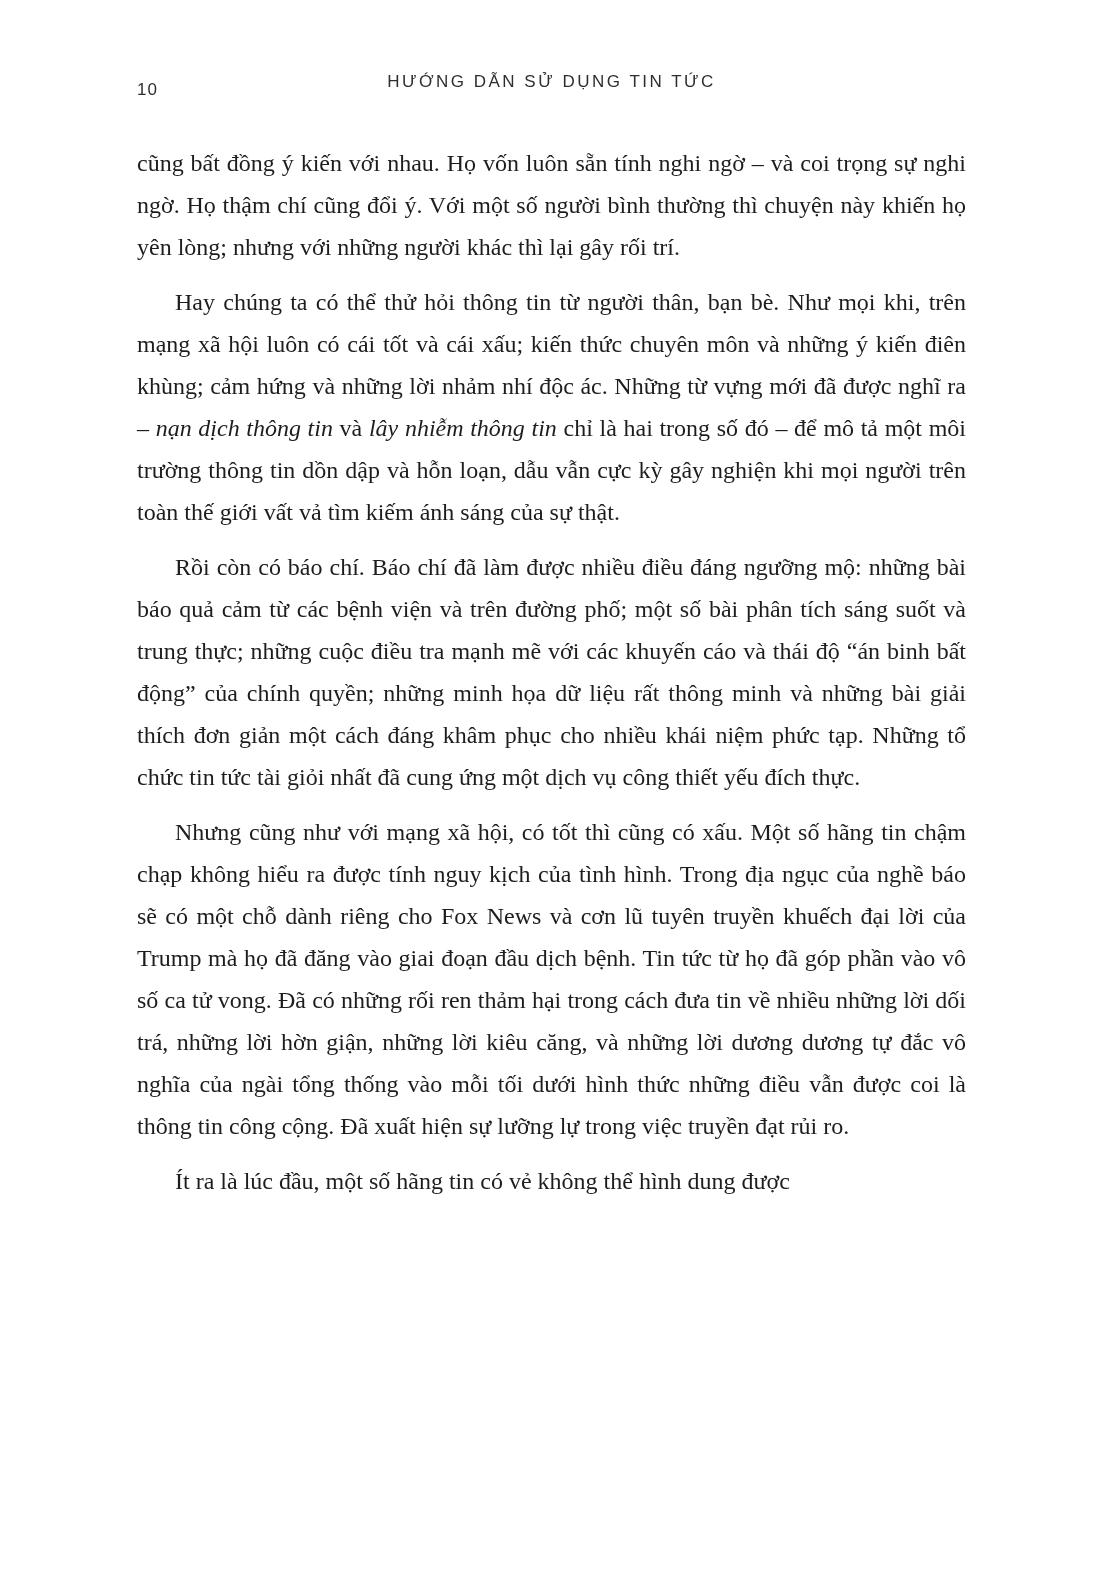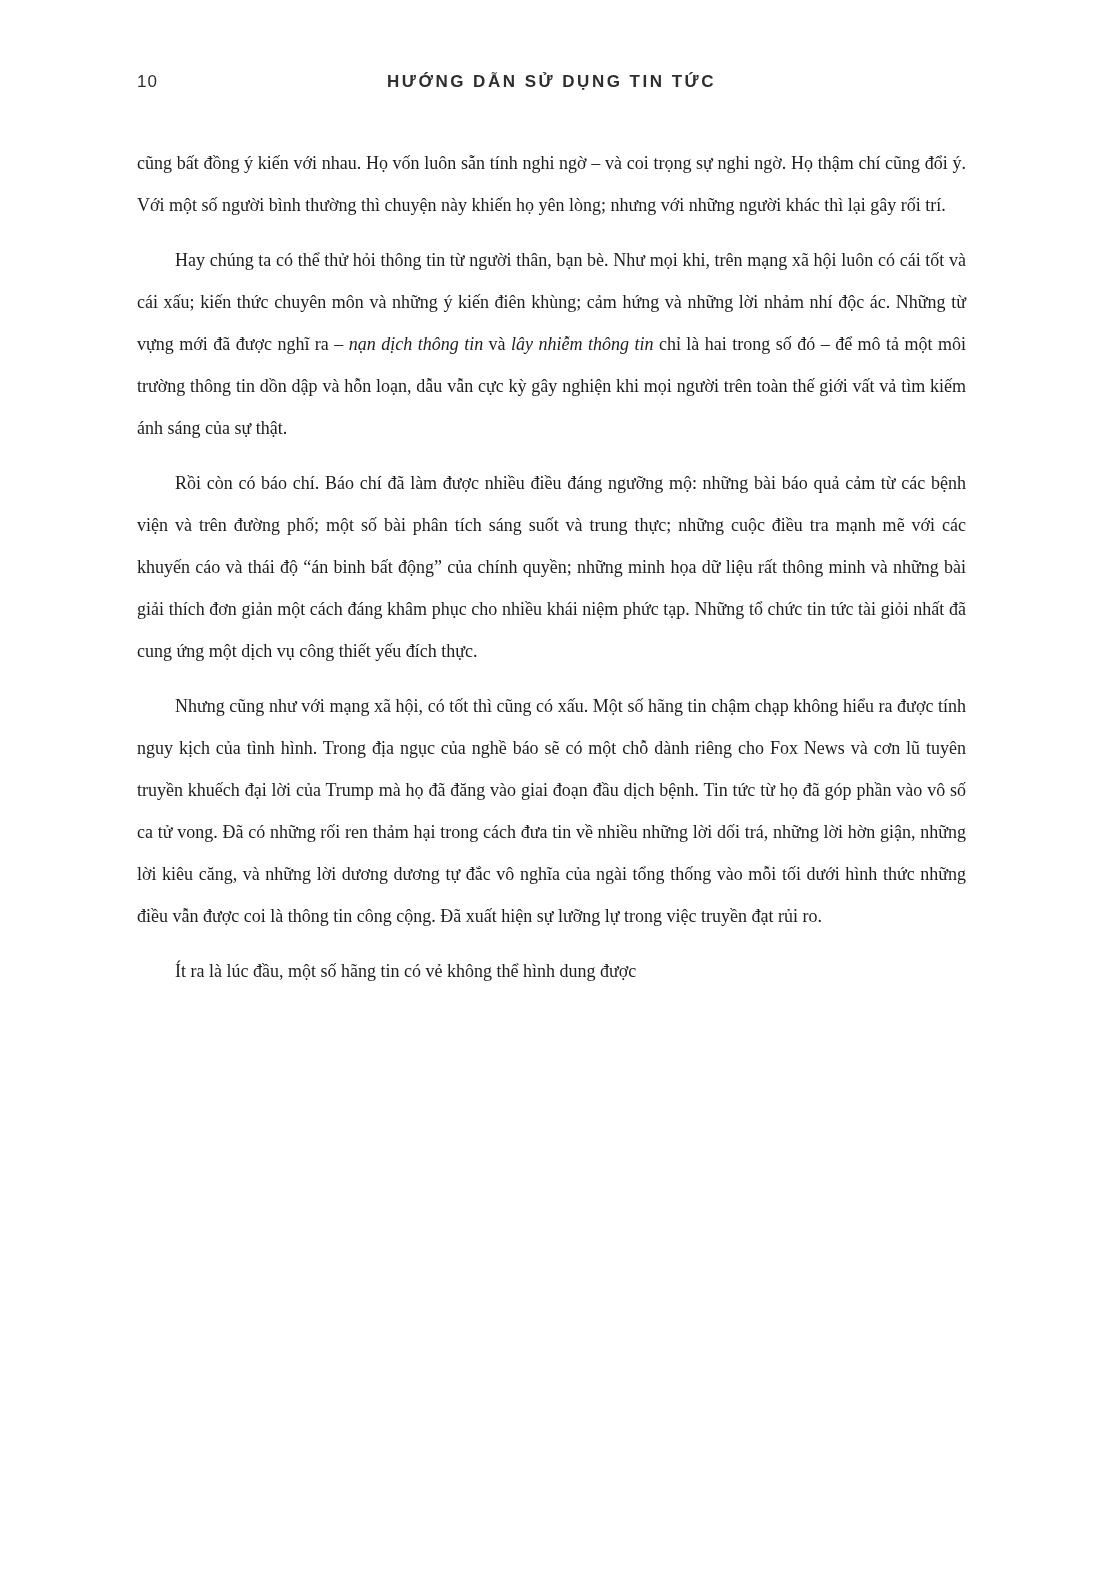--- a/index.html
+++ b/index.html
@@ -23,34 +23,34 @@
     height: 22px;
     margin-bottom: 48px;
     font-family: "Liberation Sans", sans-serif;
     font-size: 17px;
     color: #2e2e2e;
   }
 
   .page-number {
     position: absolute;
     left: 0;
-    top: 0;
+    top: 8px;
     letter-spacing: 1px;
   }
 
   .running-title {
     display: block;
     text-align: center;
     letter-spacing: 2.5px;
-    font-weight: 700;
+    font-weight: 400;
   }
 
   .page-body {
     font-family: "Liberation Serif", "DejaVu Serif", serif;
-    font-size: 18px;
+    font-size: 24px;
     line-height: 42px;
     color: #1d1d1d;
     text-align: justify;
     text-justify: inter-word;
   }
 
   .page-body p {
     text-indent: 38px;
     margin-bottom: 13px;
   }

